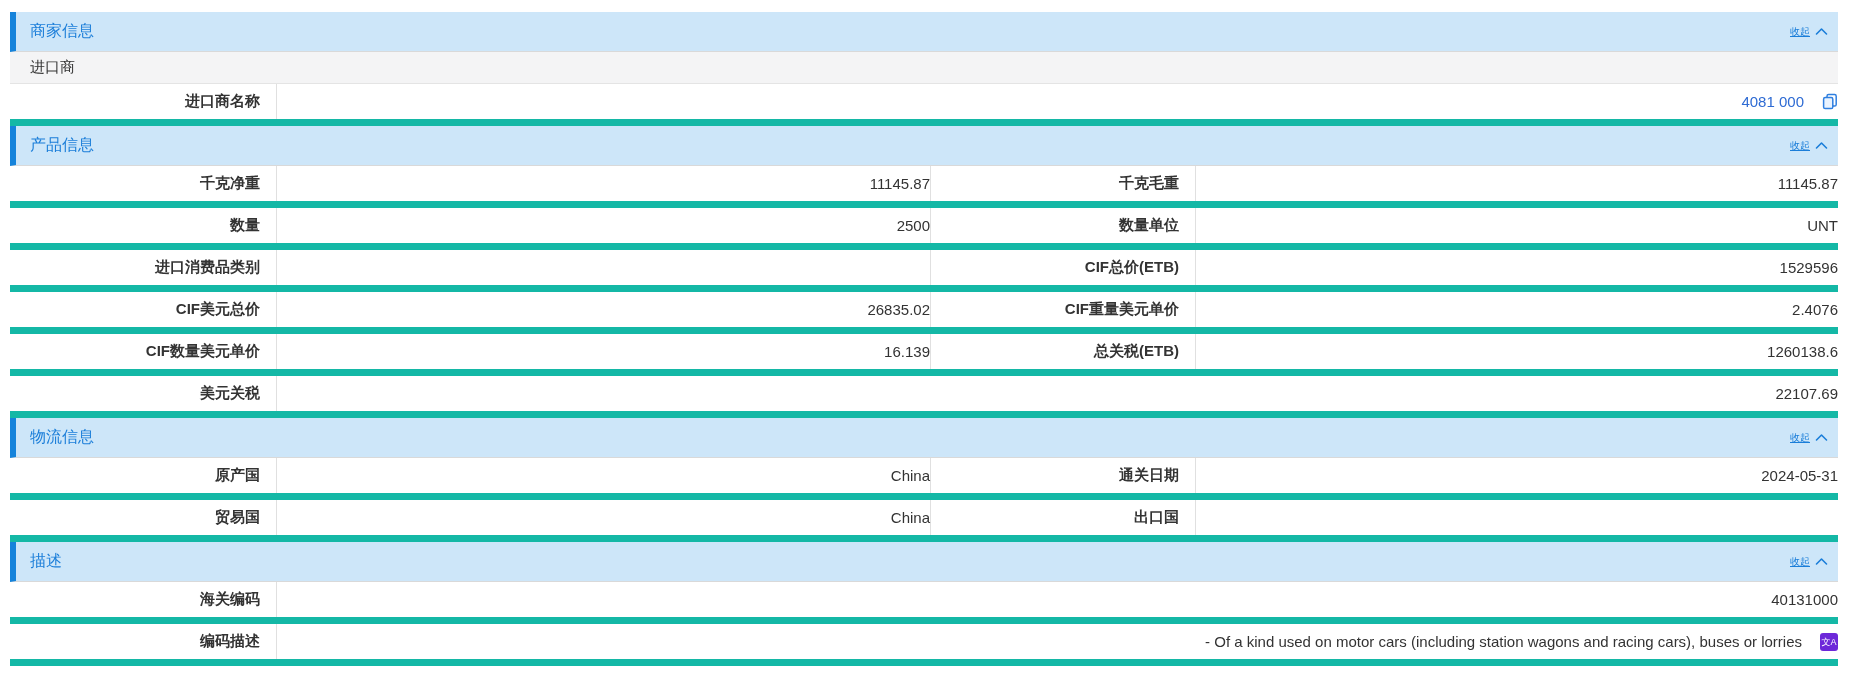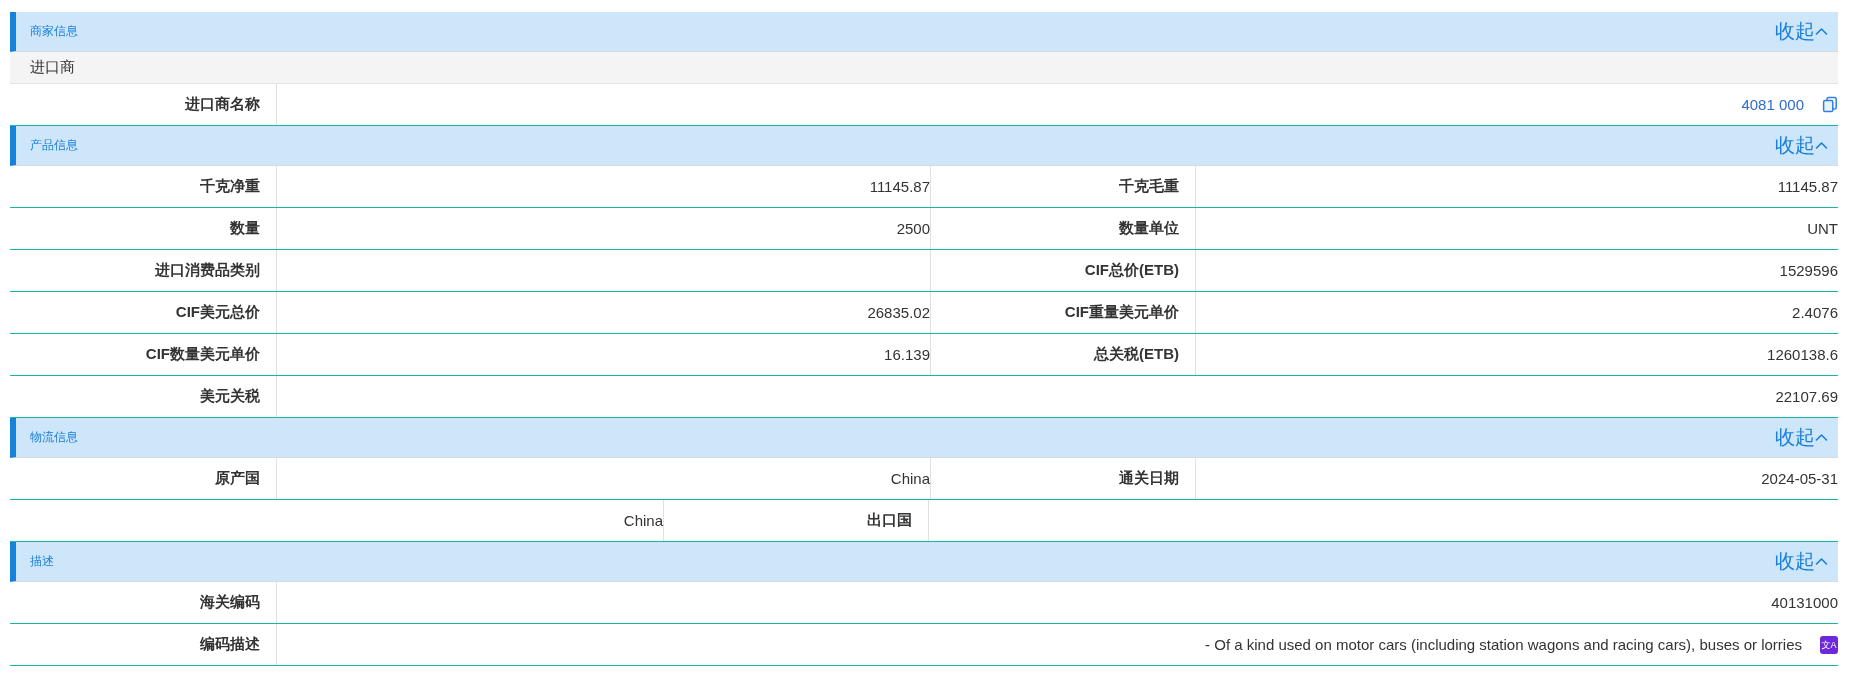--- a/index.html
+++ b/index.html
@@ -12,34 +12,34 @@
 
   .section { background: #fff; }
   .section-header {
     display: flex; align-items: center;
     height: 40px;
     background: #cde6f9;
     border-left: 6px solid #1583db;
     border-bottom: 1px solid #d9d9d9;
     padding: 0 10px 0 14px;
   }
-  .section-title { color: #1b7ed9; font-size: 12px; }
+  .section-title { color: #1b7ed9; font-size: 16px; }
   .collapse-btn {
-    margin-left: auto; display: flex; align-items: center; 
-    color: #1b7ed9; font-size: 20px; cursor: pointer; user-select: none;
+    margin-left: auto; display: flex; align-items: center; gap: 5px;
+    color: #1b7ed9; font-size: 10px; cursor: pointer; user-select: none; text-decoration: underline;
   }
   .chev { display: inline-flex; align-items: center; }
 
   .subrow {
     height: 32px; display: flex; align-items: center;
     background: #f4f4f5; border-bottom: 1px solid #e4e4e4;
     padding-left: 20px; color: #333;
   }
 
-  .row { display: flex; height: 42px; border-bottom: 1px solid #14b8a6; }
+  .row { display: flex; height: 42px; border-bottom: 7px solid #14b8a6; }
   .cell-label {
     width: 267px; flex: none;
     display: flex; align-items: center; justify-content: flex-end;
     padding-right: 16px; font-weight: bold;
     border-right: 1px solid #e0e0e0;
     white-space: nowrap;
   }
   .cell-label.right-col { width: 265px; }
   .cell-value {
     flex: 1 1 auto; display: flex; align-items: center;
@@ -171,20 +171,21 @@
         <div class="cell-label">原产国</div>
         <div class="cell-value mid">
           <span>China</span>
         </div>
         <div class="cell-label right-col">通关日期</div>
         <div class="cell-value">
           <span>2024-05-31</span>
         </div>
       </div>
       <div class="row">
+        <div class="cell-label">贸易国</div>
         <div class="cell-value mid">
           <span>China</span>
         </div>
         <div class="cell-label right-col">出口国</div>
         <div class="cell-value">
           <span></span>
         </div>
       </div>
     </div>
     <div class="section">

